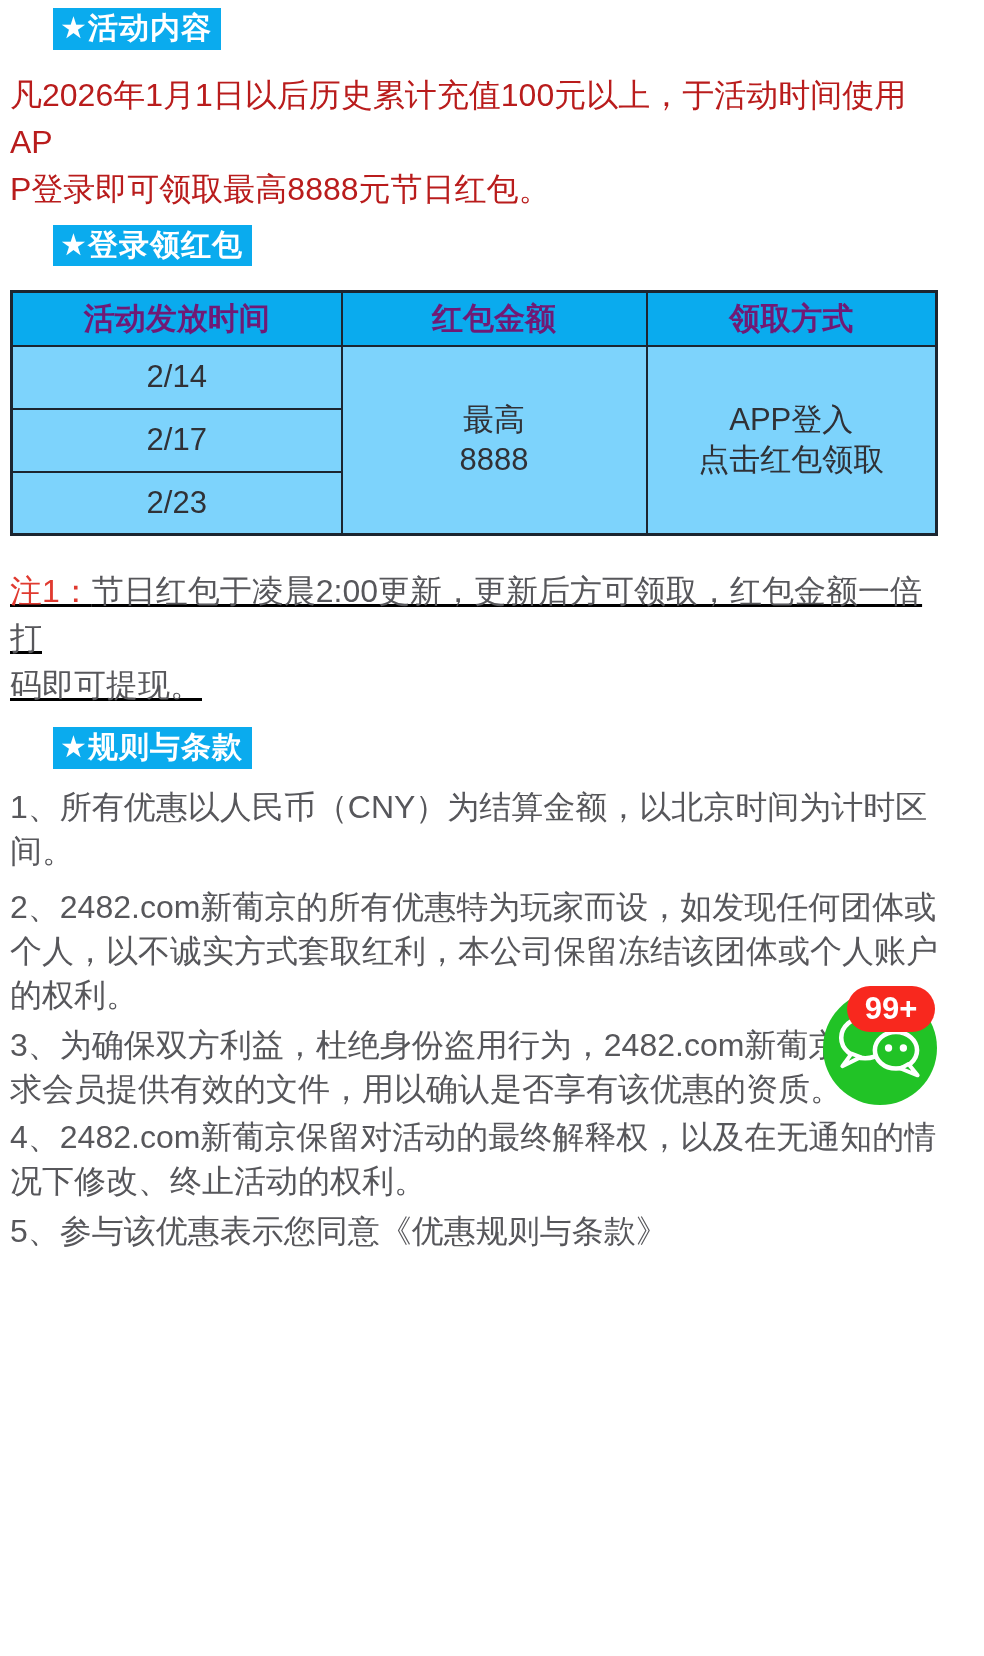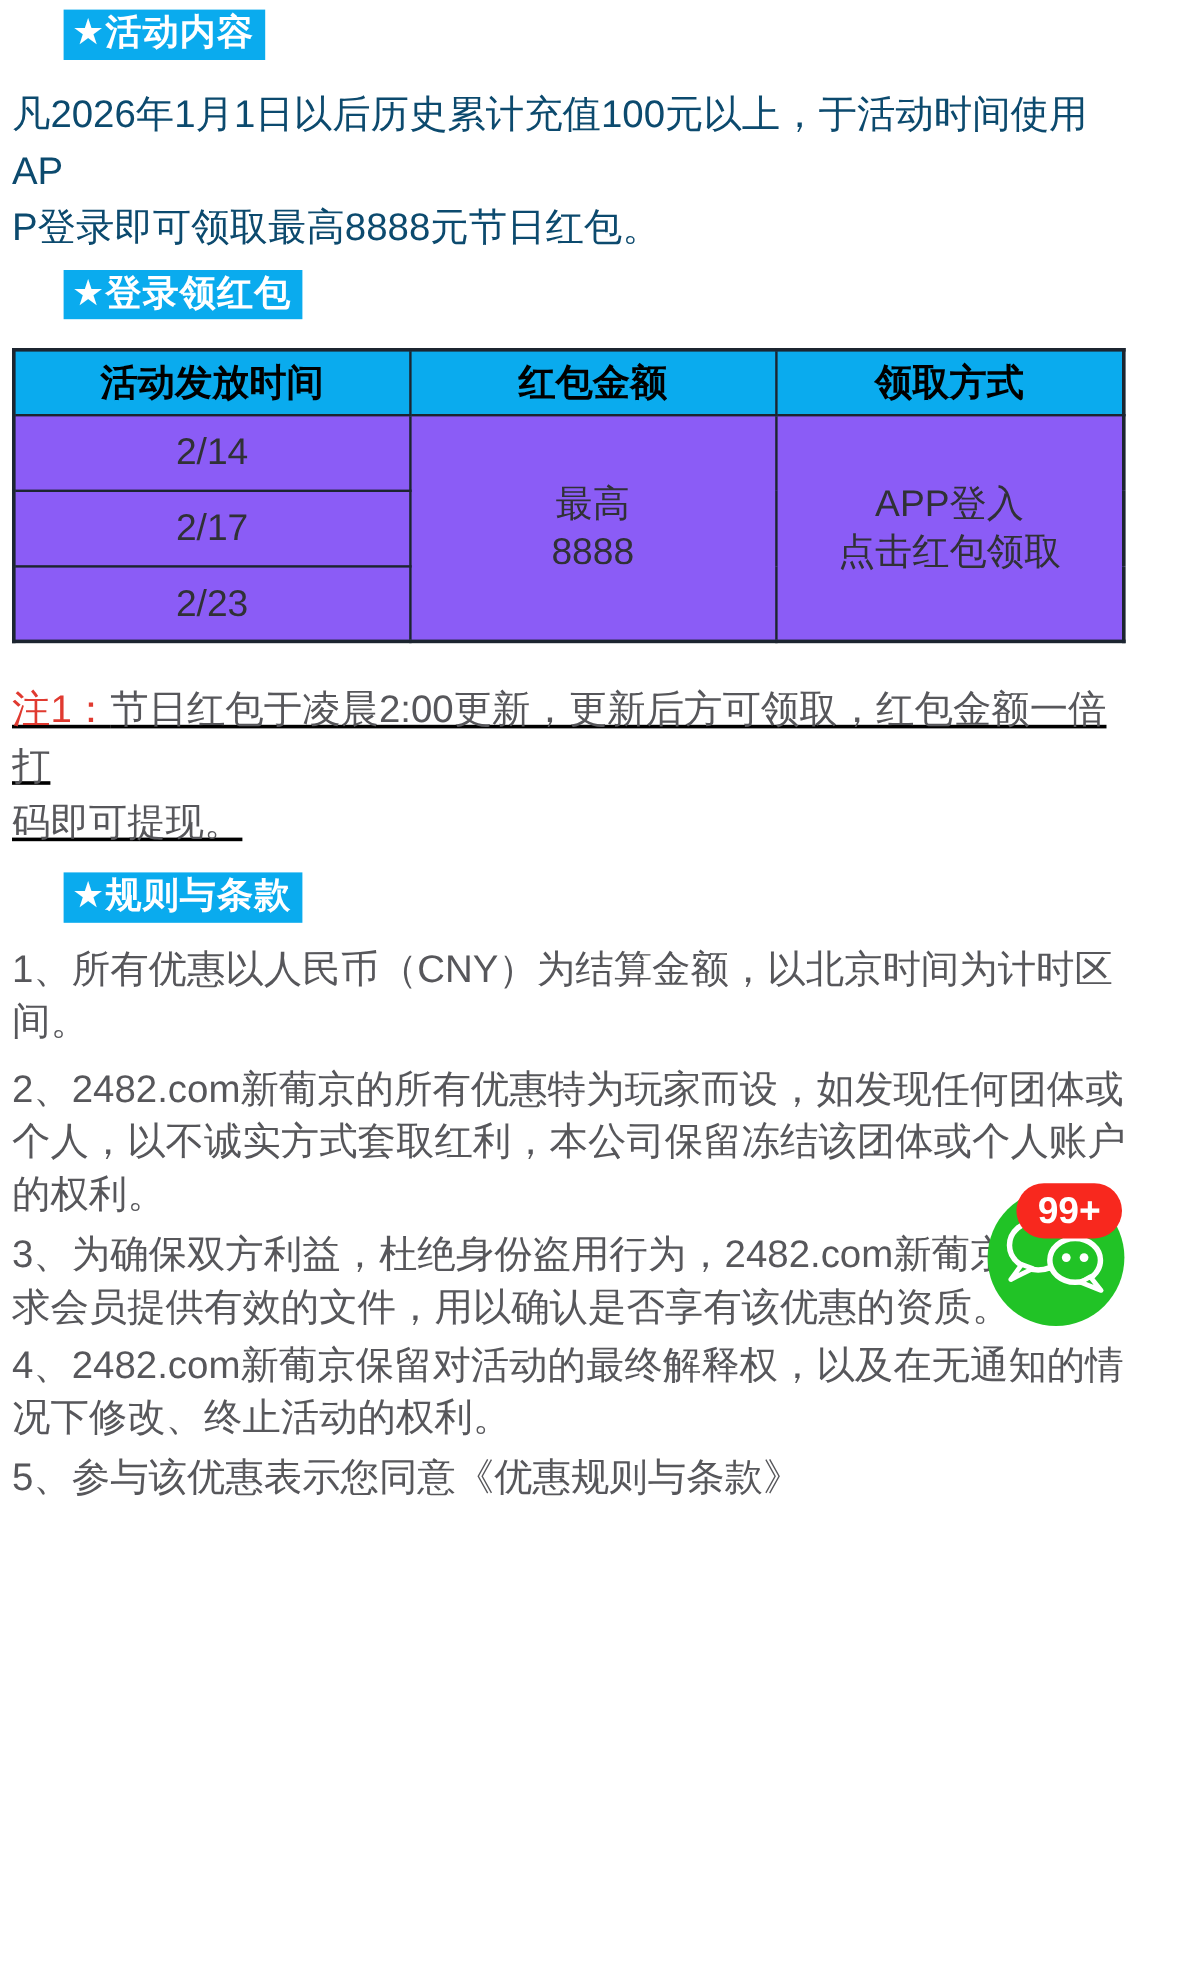--- a/index.html
+++ b/index.html
@@ -25,50 +25,50 @@
     font-weight: bold;
     line-height: 1.12;
     padding: 3px 9px 5px 7px;
     letter-spacing: 1px;
   }
   .badge-row { margin: 0; padding-left: 43px; }
   .badge-row.second { margin-top: 12px; }
   .badge-row.third { margin-top: 18px; }
   .para {
     margin-top: 22px;
-    color: #0c4a6e;
+    color: #b91c1c;
     font-size: 32px;
     line-height: 47px;
     white-space: pre-line;
     padding-right: 30px;
   }
   table.bonus-table {
     margin-top: 24px;
     border-collapse: collapse;
     width: 925px;
     table-layout: fixed;
   }
   table.bonus-table th, table.bonus-table td {
     border: 2px solid #1c2530;
     text-align: center;
     vertical-align: middle;
   }
   table.bonus-table { border: 3px solid #1c2530; }
   table.bonus-table th {
     background: #0aabee;
-    color: #000000;
+    color: #701a75;
     font-size: 31px;
     font-weight: bold;
     height: 54px;
   }
   table.bonus-table td {
     color: #303136;
     font-size: 31px;
     height: 63px;
-    background: #8b5cf6;
+    background: #7dd3fc;
   }
   td.merged {
     font-size: 31px;
     line-height: 40px;
     white-space: pre-line;
   }
   .col-time   { width: 330px; }
   .col-amount { width: 305px; }
   .col-method { width: 290px; }
   .notes { margin-top: 32px; text-decoration: underline; }

